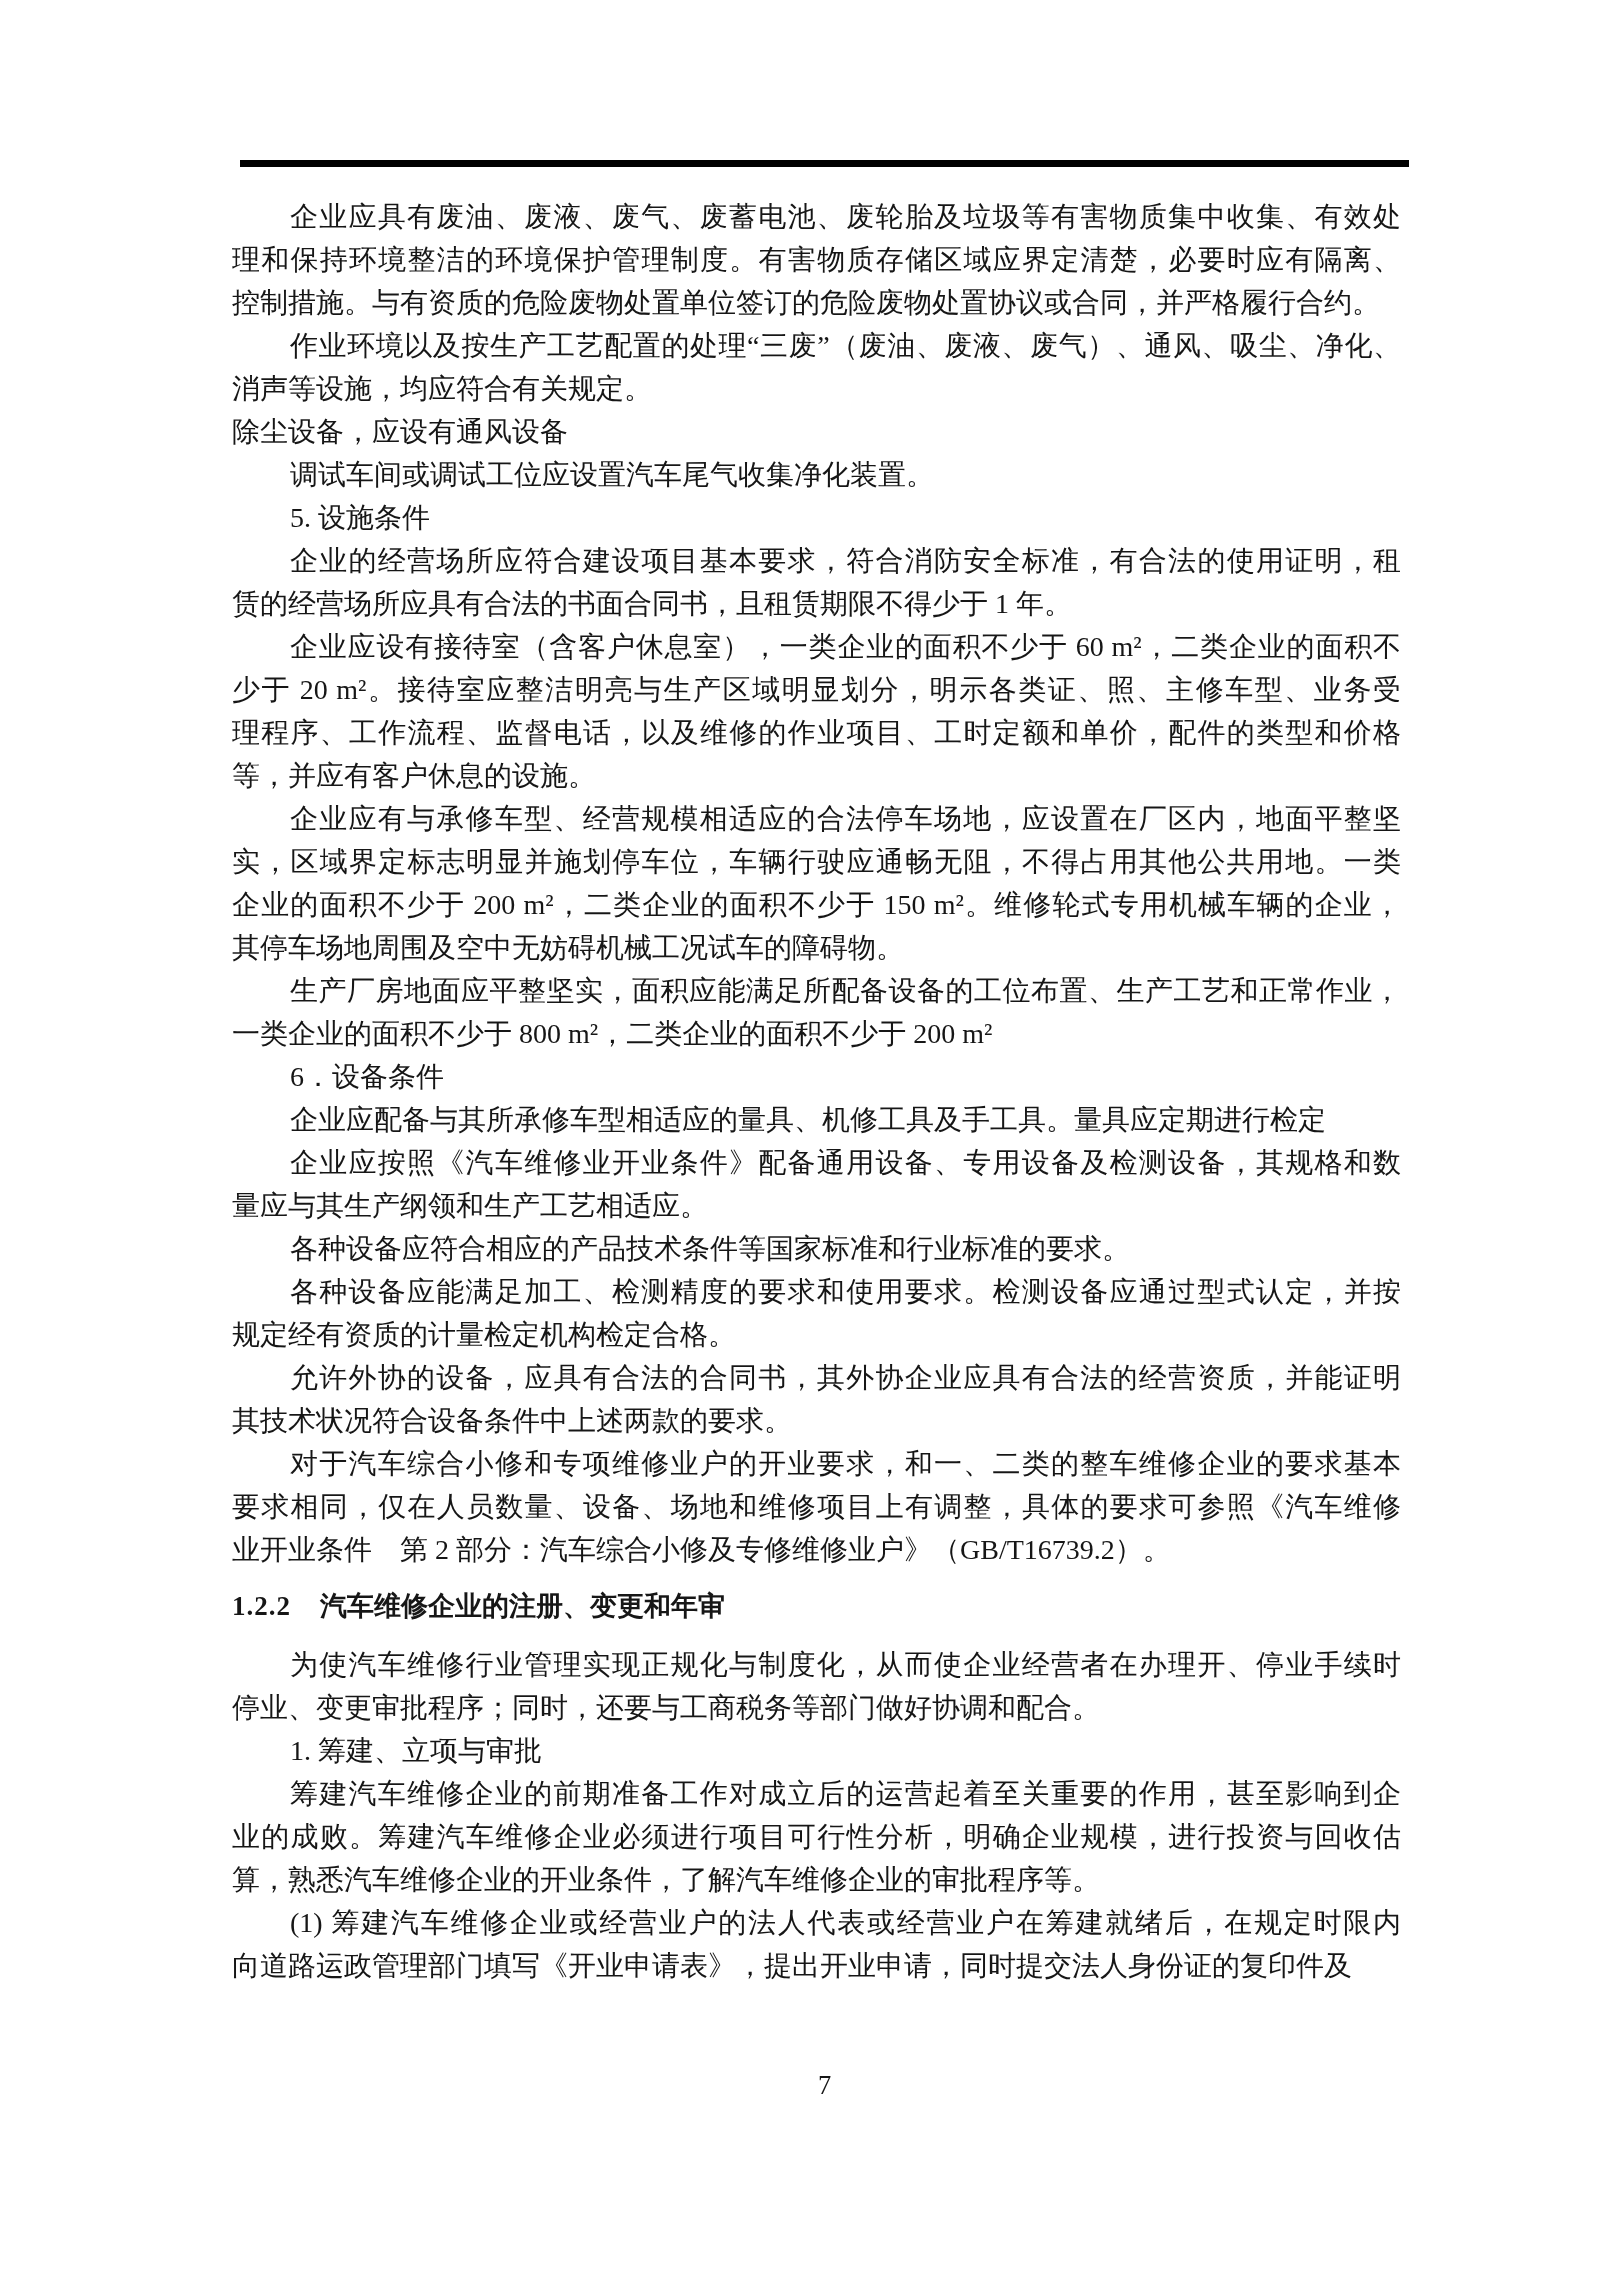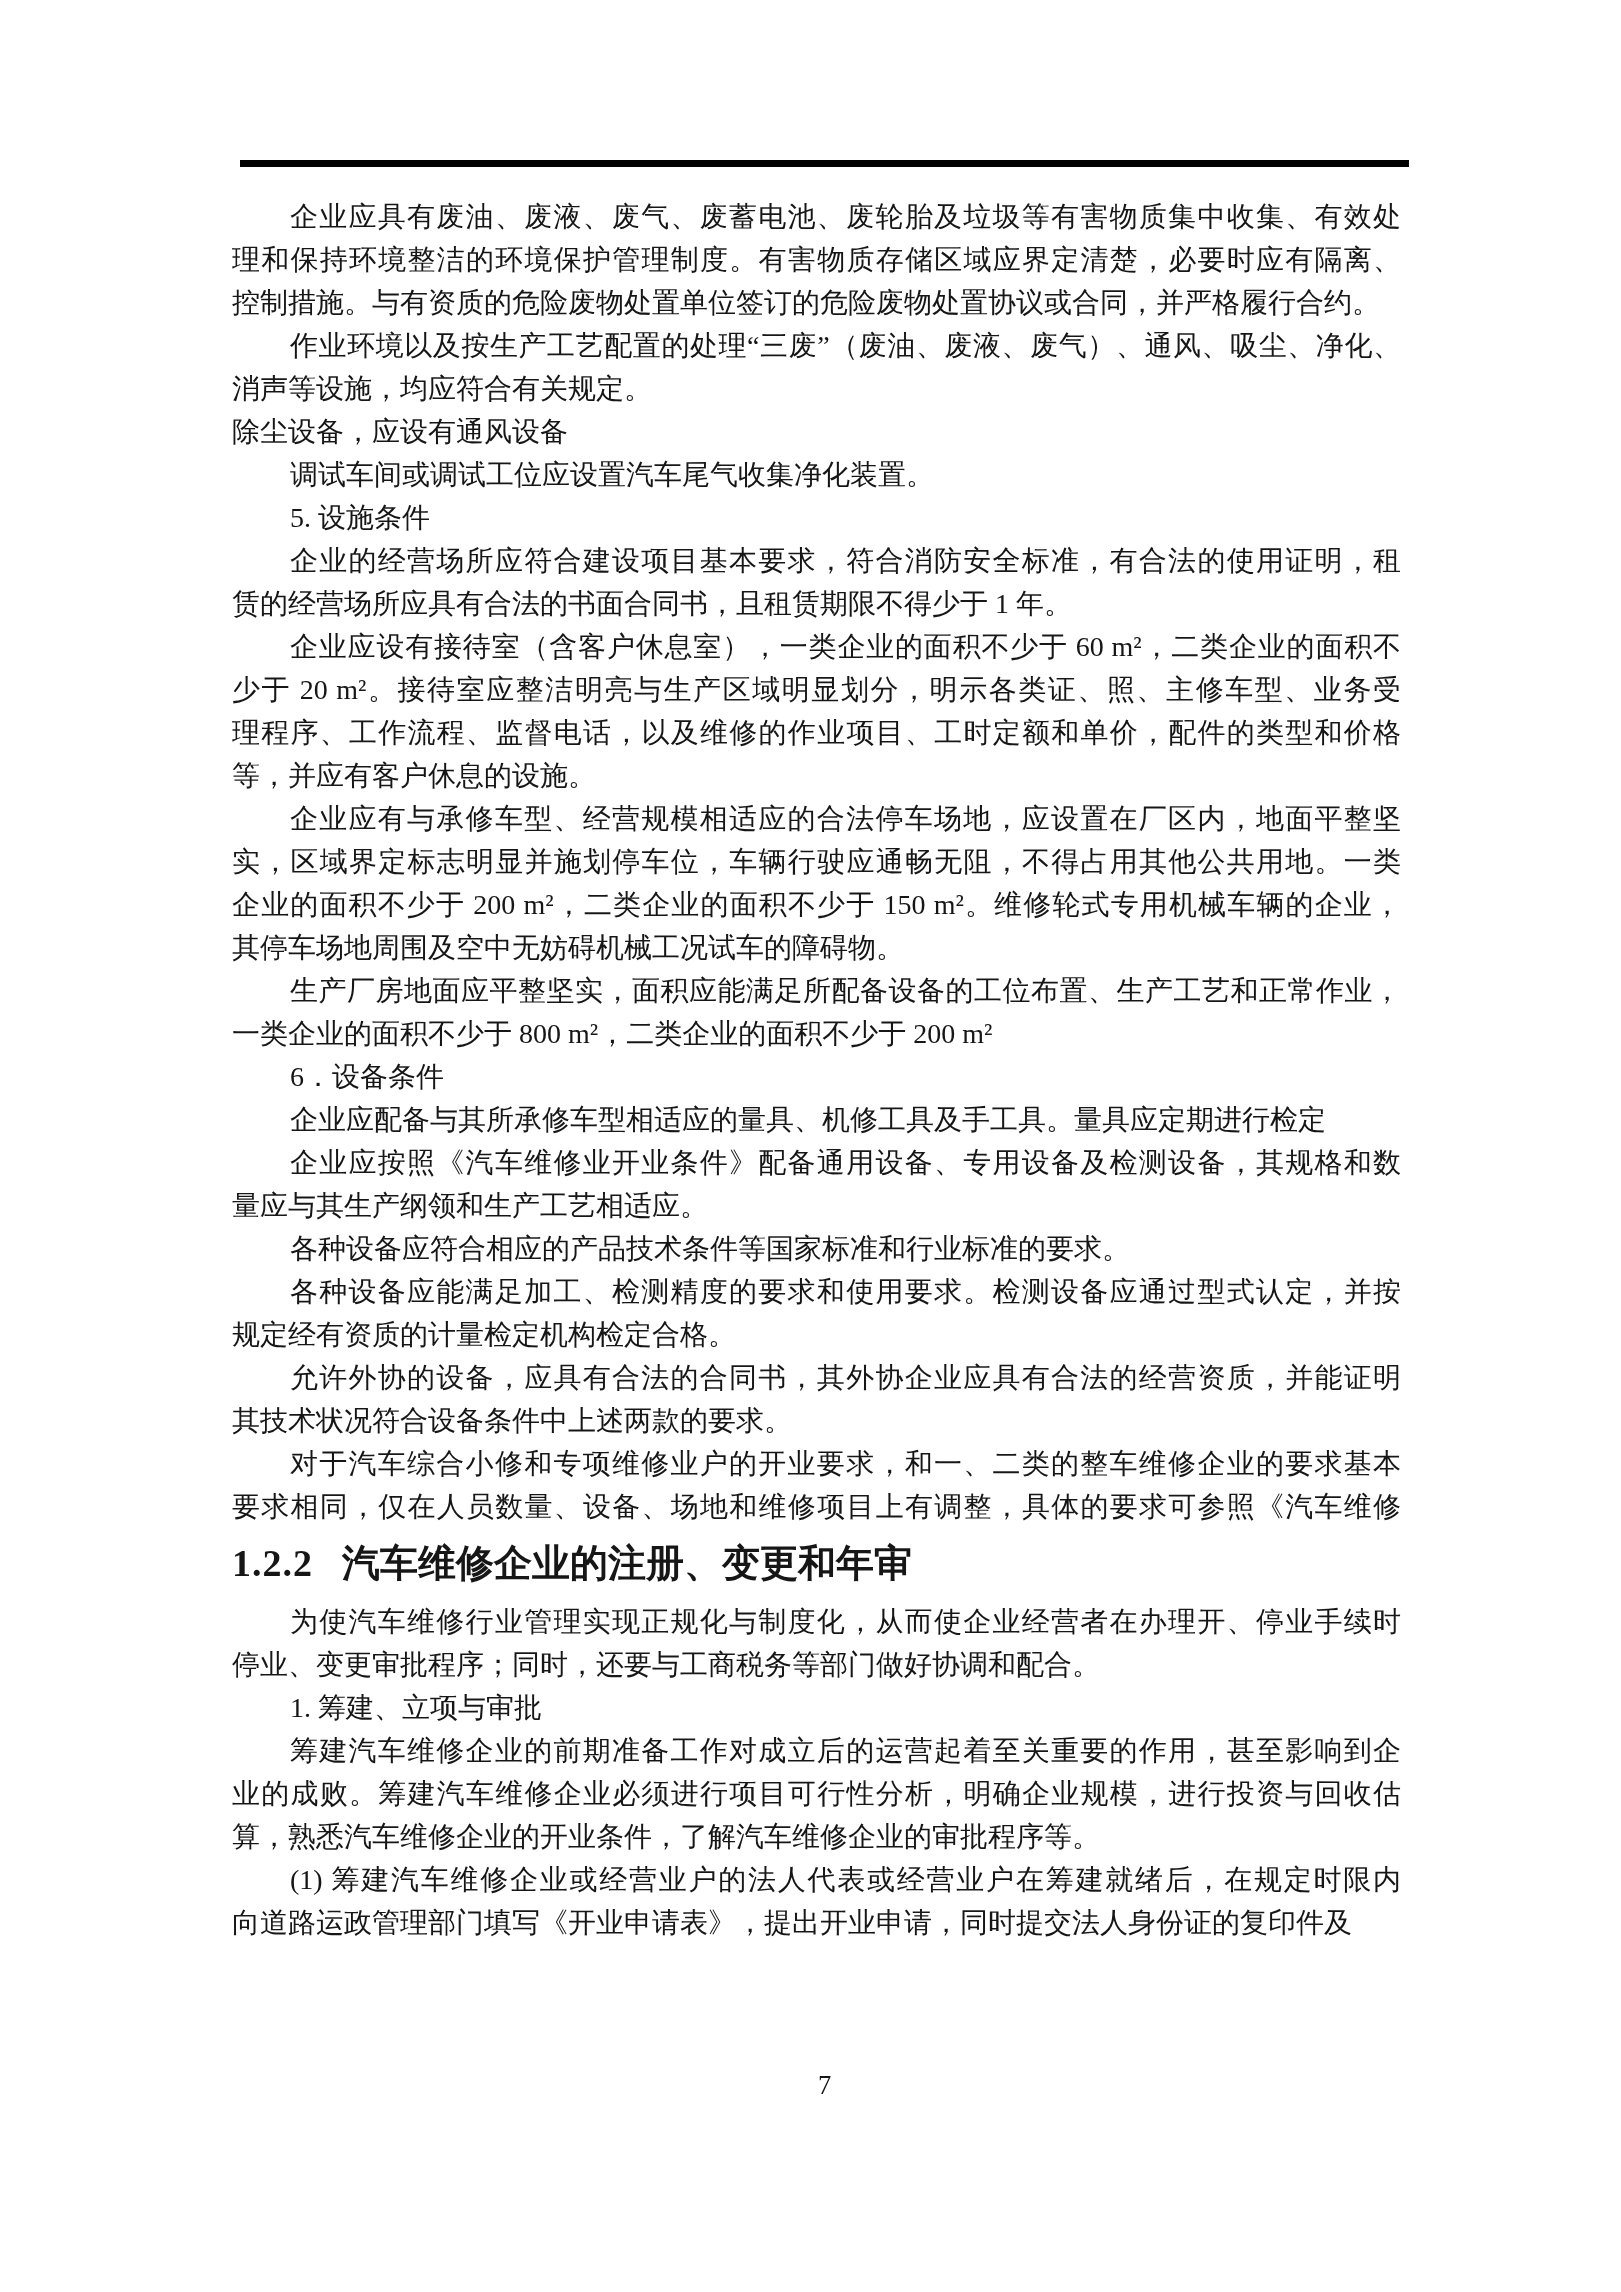--- a/index.html
+++ b/index.html
@@ -39,21 +39,21 @@
   }
   .line.last {
     text-align: left;
     text-align-last: left;
   }
   .line.indent {
     text-indent: 58px;
   }
   .h2 {
     margin: 13.7px 0 15.7px 0;
-    font-size: 38px;
+    font-size: 27px;
     line-height: 43px;
     font-weight: bold;
     white-space: nowrap;
   }
   .h2-num {
     margin-right: 29px;
     letter-spacing: 1px;
   }
   .page-number {
     position: absolute;
@@ -95,20 +95,21 @@
       <div class="line indent last">企业应配备与其所承修车型相适应的量具、机修工具及手工具。量具应定期进行检定</div>
       <div class="line indent">企业应按照《汽车维修业开业条件》配备通用设备、专用设备及检测设备，其规格和数</div>
       <div class="line last">量应与其生产纲领和生产工艺相适应。</div>
       <div class="line indent last">各种设备应符合相应的产品技术条件等国家标准和行业标准的要求。</div>
       <div class="line indent">各种设备应能满足加工、检测精度的要求和使用要求。检测设备应通过型式认定，并按</div>
       <div class="line last">规定经有资质的计量检定机构检定合格。</div>
       <div class="line indent">允许外协的设备，应具有合法的合同书，其外协企业应具有合法的经营资质，并能证明</div>
       <div class="line last">其技术状况符合设备条件中上述两款的要求。</div>
       <div class="line indent">对于汽车综合小修和专项维修业户的开业要求，和一、二类的整车维修企业的要求基本</div>
       <div class="line">要求相同，仅在人员数量、设备、场地和维修项目上有调整，具体的要求可参照《汽车维修</div>
+      <div class="line last">业开业条件　第 2 部分：汽车综合小修及专修维修业户》（GB/T16739.2）。</div>
       <div class="h2"><span class="h2-num">1.2.2</span><span class="h2-title">汽车维修企业的注册、变更和年审</span></div>
       <div class="line indent">为使汽车维修行业管理实现正规化与制度化，从而使企业经营者在办理开、停业手续时</div>
       <div class="line last">停业、变更审批程序；同时，还要与工商税务等部门做好协调和配合。</div>
       <div class="line indent last">1. 筹建、立项与审批</div>
       <div class="line indent">筹建汽车维修企业的前期准备工作对成立后的运营起着至关重要的作用，甚至影响到企</div>
       <div class="line">业的成败。筹建汽车维修企业必须进行项目可行性分析，明确企业规模，进行投资与回收估</div>
       <div class="line last">算，熟悉汽车维修企业的开业条件，了解汽车维修企业的审批程序等。</div>
       <div class="line indent">(1) 筹建汽车维修企业或经营业户的法人代表或经营业户在筹建就绪后，在规定时限内</div>
       <div class="line last">向道路运政管理部门填写《开业申请表》，提出开业申请，同时提交法人身份证的复印件及</div>
     </div>

